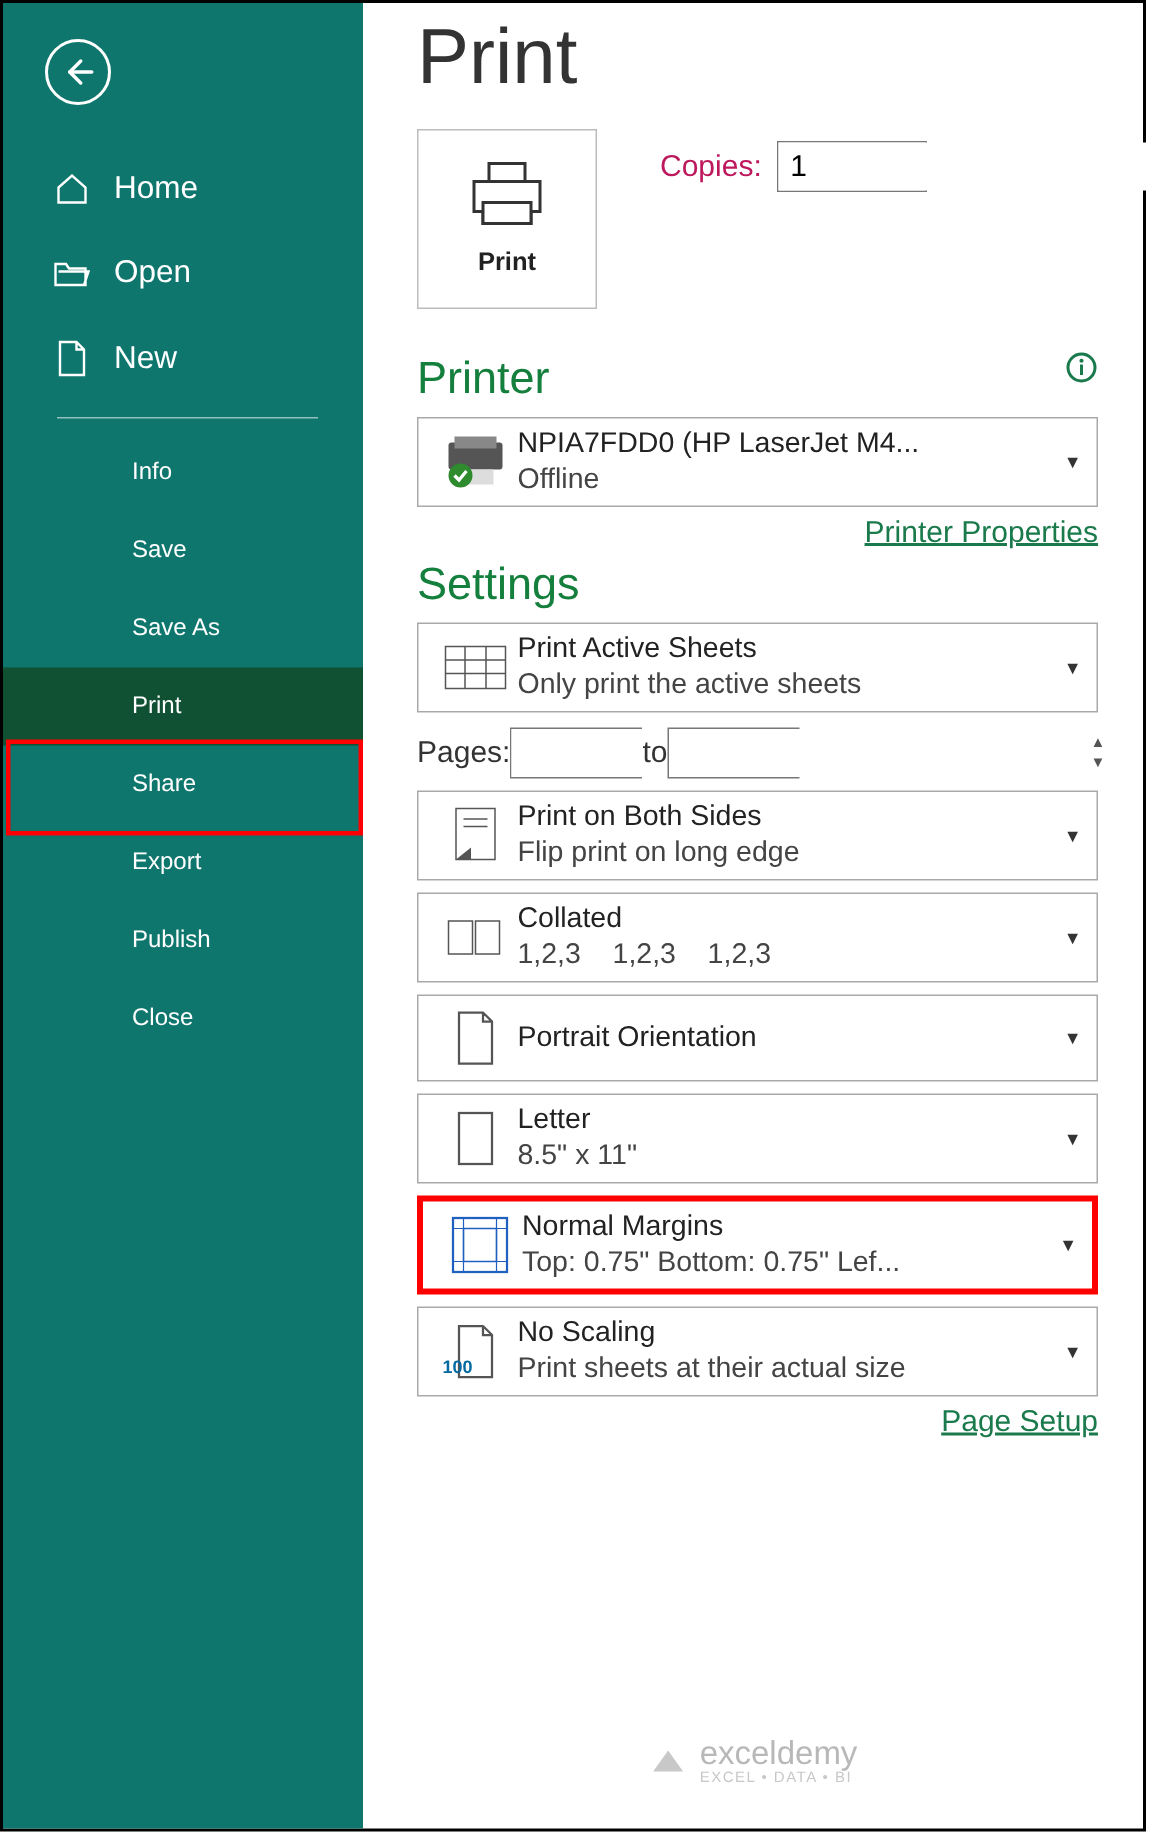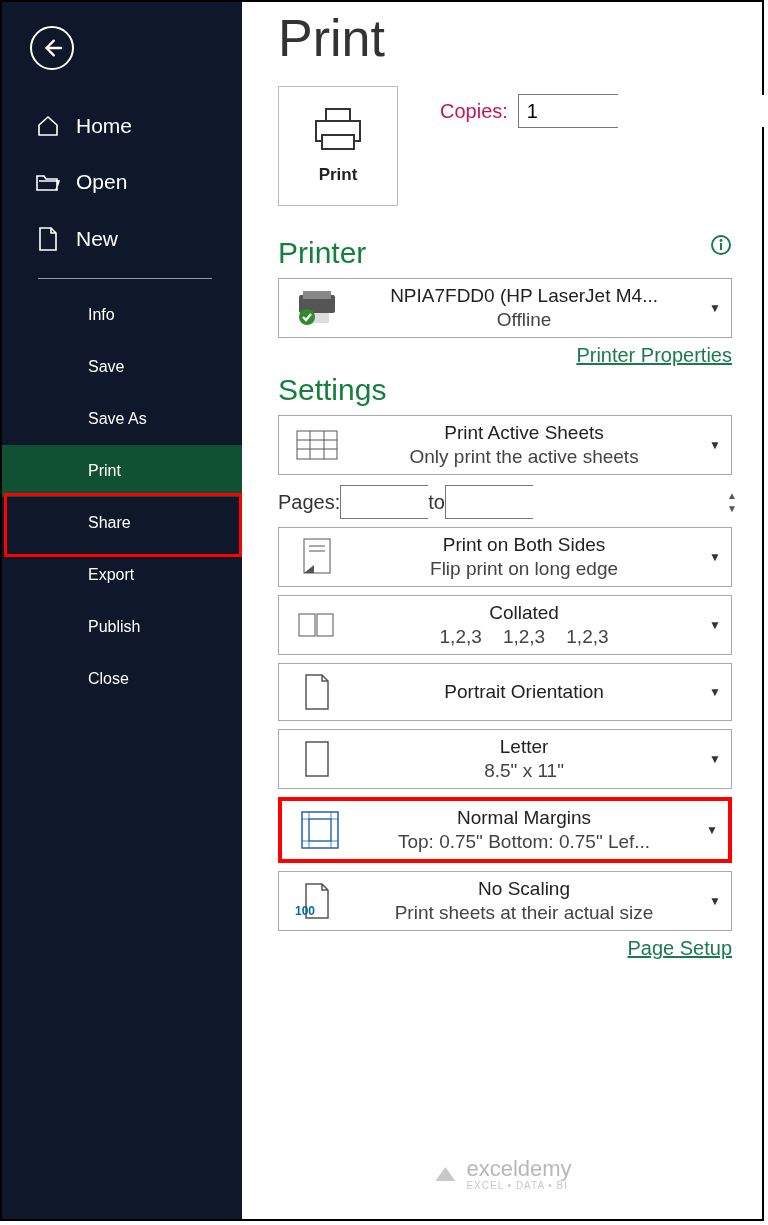--- a/index.html
+++ b/index.html
@@ -1,20 +1,20 @@
 <!DOCTYPE html>
 <html><head>
 <meta charset="utf-8">
 <style>
   * { box-sizing: border-box; margin: 0; padding: 0; font-family: "Segoe UI", Arial, sans-serif; }
   html, body { width: 768px; height: 1225px; overflow: hidden; }
   .frame { width: 764px; height: 1221px; border: 2px solid #000; display: flex; background: #fff; position: relative; }
   
   
-  .sidebar { width: 240px; background: #0f172a; color: #fff; padding-top: 24px; flex-shrink: 0; }
+  .sidebar { width: 240px; background: #0f766e; color: #fff; padding-top: 24px; flex-shrink: 0; }
   .back-btn { width: 44px; height: 44px; border: 2px solid #fff; border-radius: 50%; margin-left: 28px; display:flex; align-items:center; justify-content:center; cursor:pointer; }
   .nav-top { margin-top: 28px; }
   .nav-item { display:flex; align-items:center; padding: 16px 0 16px 32px; font-size: 21px; cursor:pointer; position:relative; }
   .nav-item .icon { width: 28px; display:flex; justify-content:center; }
   .nav-item .label { margin-left: 14px; }
   .divider { border-top: 1px solid rgba(255,255,255,0.55); margin: 10px 30px 10px 36px; }
   .nav-sub .nav-item { padding: 17px 0 17px 72px; font-size: 16px; }
   .nav-item.active { background: #0f5132; }
   .highlight-red { position:absolute; border: 3px solid #ff0000; pointer-events:none; }
   #hl-print { left: 2px; top: 491px; width: 238px; height: 64px; }
@@ -30,21 +30,21 @@
   .spin { width: 100px; height: 34px; border:1px solid #777; display:flex; align-items:center; }
   .spin input { flex:1; border:none; outline:none; padding:0 8px; font-size:20px; height:100%; }
   .spin .arrows { width:18px; display:flex; flex-direction:column; font-size:10px; color:#555; line-height:1; align-items:center; gap:3px; padding-right:4px;}
   
   .section-h { font-size: 30px; color: #15803d; font-weight:400; margin-top: 6px; margin-bottom: 8px; }
   .info-i { float:right; margin-top: -2px; }
   
   .dd { border:1px solid #a9a9a9; display:flex; align-items:center; padding: 6px 10px 6px 10px; cursor:pointer; position:relative; margin-bottom: 0; min-height: 58px; }
   .dd + .dd { margin-top: 10px; }
   .dd .icon-slot { width: 56px; display:flex; justify-content:center; }
-  .dd .texts { flex:1; display:flex; flex-direction:column; gap:2px; overflow:hidden;align-items:center; }
+  .dd .texts { flex:1; display:flex; flex-direction:column; gap:2px; overflow:hidden; }
   .dd .line1 { font-size: 19px; color:#222; white-space:nowrap; overflow:hidden; text-overflow:ellipsis;}
   .dd .line2 { font-size: 19px; color:#444; white-space:nowrap; overflow:hidden; text-overflow:ellipsis;}
   .dd .caret { font-size:12px; color:#333; margin-left:6px; }
   
   .link { color: #1a7a4c; text-decoration: underline; font-size:20px; display:block; text-align:right; margin-top:6px; cursor:pointer; }
   
   .settings-group .dd { margin-top: 8px; }
   .pages-row { display:flex; align-items:center; gap:0; margin: 10px 0 2px 0; font-size:20px; color:#333; }
   .pages-row .spin { width: 88px; }
   

